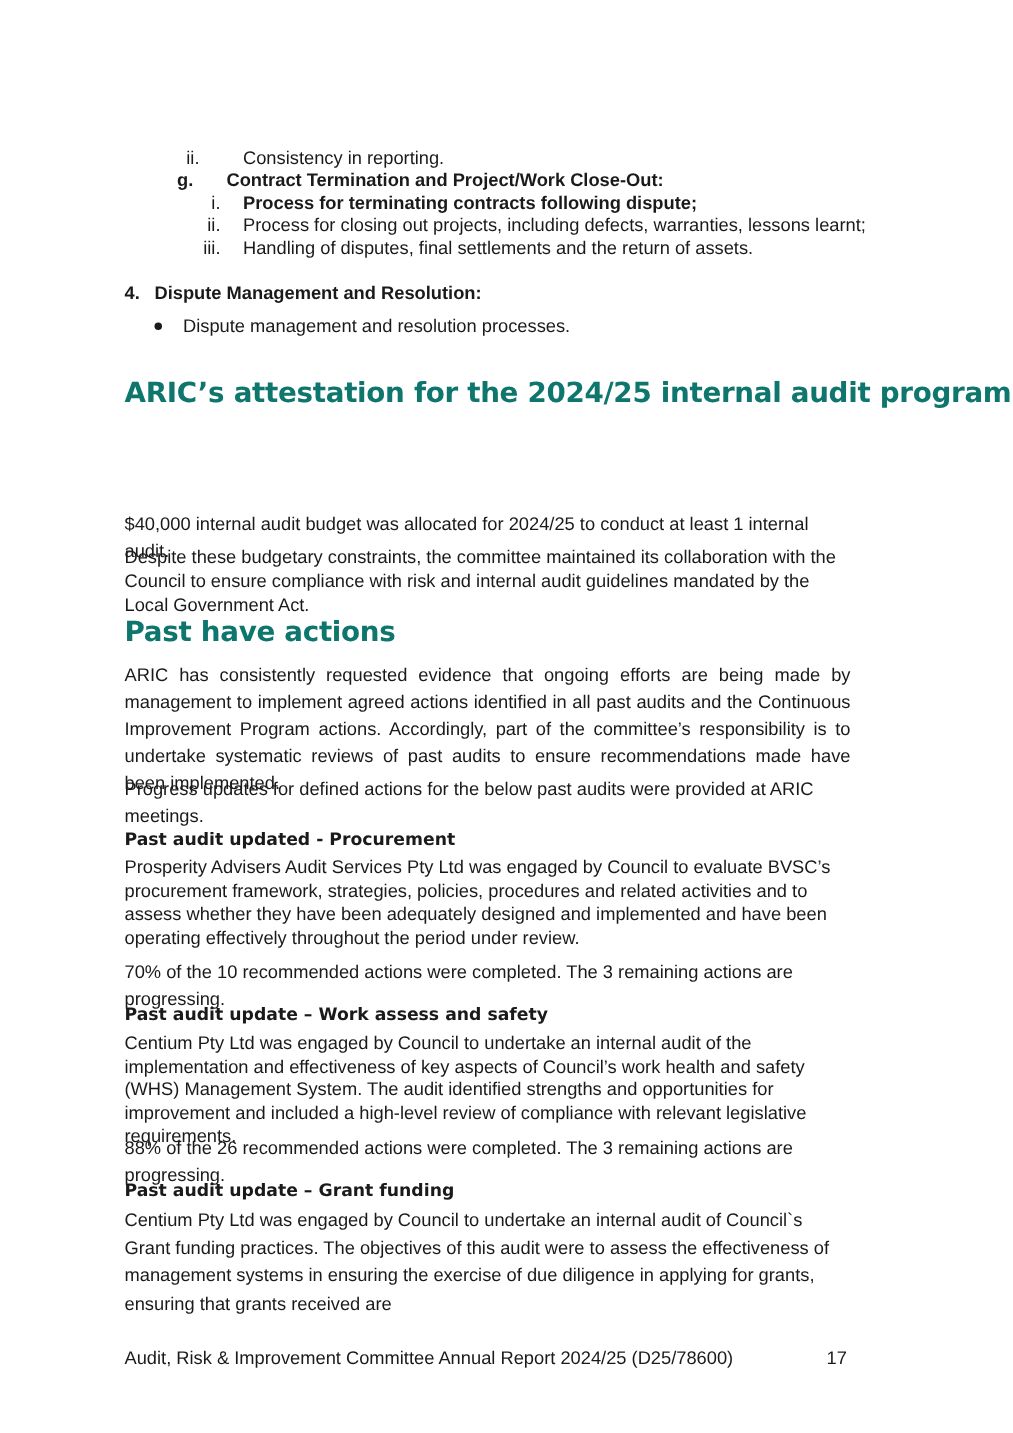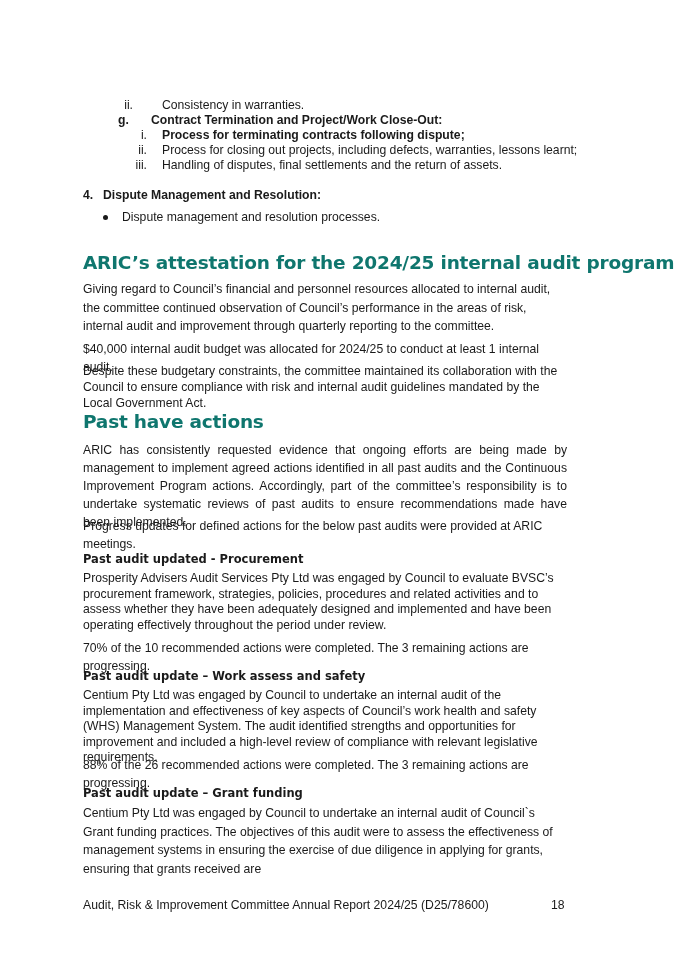--- a/index.html
+++ b/index.html
@@ -16,57 +16,56 @@
   .para.justify { text-align: justify; }
   .bullet-dot { position: absolute; width: 5px; height: 5px; border-radius: 50%; background: #1a1a1a; }
   .footer { position: absolute; top: 896px; left: 83px; width: 484px; font-size: 12.2px; }
 </style>
 </head>
 <body>
 
 <div class="page body-text">
 
   <span class="line roman" style="left:113px; top:96px;">ii.</span>
-  <span class="line" style="left:162px; top:96px;">Consistency in warranties.</span>
+  <span class="line" style="left:162px; top:96px;">Consistency in reporting.</span>
 
   <span class="line bold" style="left:118px; top:111px;">g.</span>
   <span class="line bold" style="left:151px; top:111px;">Contract Termination and Project/Work Close-Out:</span>
 
   <span class="line roman" style="left:127px; top:126px;">i.</span>
   <span class="line" style="left:162px; top:126px;font-weight:bold;">Process for terminating contracts following dispute;</span>
 
   <span class="line roman" style="left:127px; top:141px;">ii.</span>
   <span class="line" style="left:162px; top:141px;">Process for closing out projects, including defects, warranties, lessons learnt;</span>
 
   <span class="line roman" style="left:127px; top:156px;">iii.</span>
   <span class="line" style="left:162px; top:156px;">Handling of disputes, final settlements and the return of assets.</span>
 
   <span class="line bold" style="left:83px; top:186px;">4.</span>
   <span class="line bold" style="left:103px; top:186px;">Dispute Management and Resolution:</span>
 
   <span class="bullet-dot" style="left:103px; top:215px;"></span>
   <span class="line" style="left:122px; top:208px;">Dispute management and resolution processes.</span>
 
   <div class="h2" style="top:254px;">ARIC’s attestation for the 2024/25 internal audit program</div>
-  <div class="para" style="top:280px; line-height:18.5px;">Giving regard to Council’s financial and personnel resources allocated to internal audit, the committee continued observation of Council’s performance in the areas of risk, internal audit and improvement through quarterly reporting to the committee.</div>
   <div class="para" style="top:340px;">$40,000 internal audit budget was allocated for 2024/25 to conduct at least 1 internal audit.</div>
   <div class="para" style="top:363px; line-height:16px;">Despite these budgetary constraints, the committee maintained its collaboration with the Council to ensure compliance with risk and internal audit guidelines mandated by the Local Government Act.</div>
 
   <div class="h2" style="top:413px;">Past have actions</div>
   <div class="para justify" style="top:441px; line-height:18px;">ARIC has consistently requested evidence that ongoing efforts are being made by management to implement agreed actions identified in all past audits and the Continuous Improvement Program actions. Accordingly, part of the committee’s responsibility is to undertake systematic reviews of past audits to ensure recommendations made have been implemented.</div>
   <div class="para" style="top:517px;">Progress updates for defined actions for the below past audits were provided at ARIC meetings.</div>
 
   <div class="h3" style="top:550px;">Past audit updated - Procurement</div>
   <div class="para" style="top:571px; line-height:15.5px;">Prosperity Advisers Audit Services Pty Ltd was engaged by Council to evaluate BVSC’s procurement framework, strategies, policies, procedures and related activities and to assess whether they have been adequately designed and implemented and have been operating effectively throughout the period under review.</div>
   <div class="para" style="top:639px;">70% of the 10 recommended actions were completed. The 3 remaining actions are progressing.</div>
 
   <div class="h3" style="top:667px;">Past audit update – Work assess and safety</div>
   <div class="para" style="top:688px; line-height:15.5px;">Centium Pty Ltd was engaged by Council to undertake an internal audit of the implementation and effectiveness of key aspects of Council’s work health and safety (WHS) Management System. The audit identified strengths and opportunities for improvement and included a high-level review of compliance with relevant legislative requirements.</div>
   <div class="para" style="top:756px;">88% of the 26 recommended actions were completed. The 3 remaining actions are progressing.</div>
 
   <div class="h3" style="top:784px;">Past audit update – Grant funding</div>
   <div class="para" style="top:804px; line-height:18.5px;">Centium Pty Ltd was engaged by Council to undertake an internal audit of Council`s Grant funding practices. The objectives of this audit were to assess the effectiveness of management systems in ensuring the exercise of due diligence in applying for grants, ensuring that grants received are</div>
 
   <div class="footer">
     <span>Audit, Risk &amp; Improvement Committee Annual Report 2024/25 (D25/78600)</span>
-    <span style="position:absolute; left:468px;">18</span>
+    <span style="position:absolute; left:468px;">17</span>
   </div>
 </div>
 
 </body></html>

